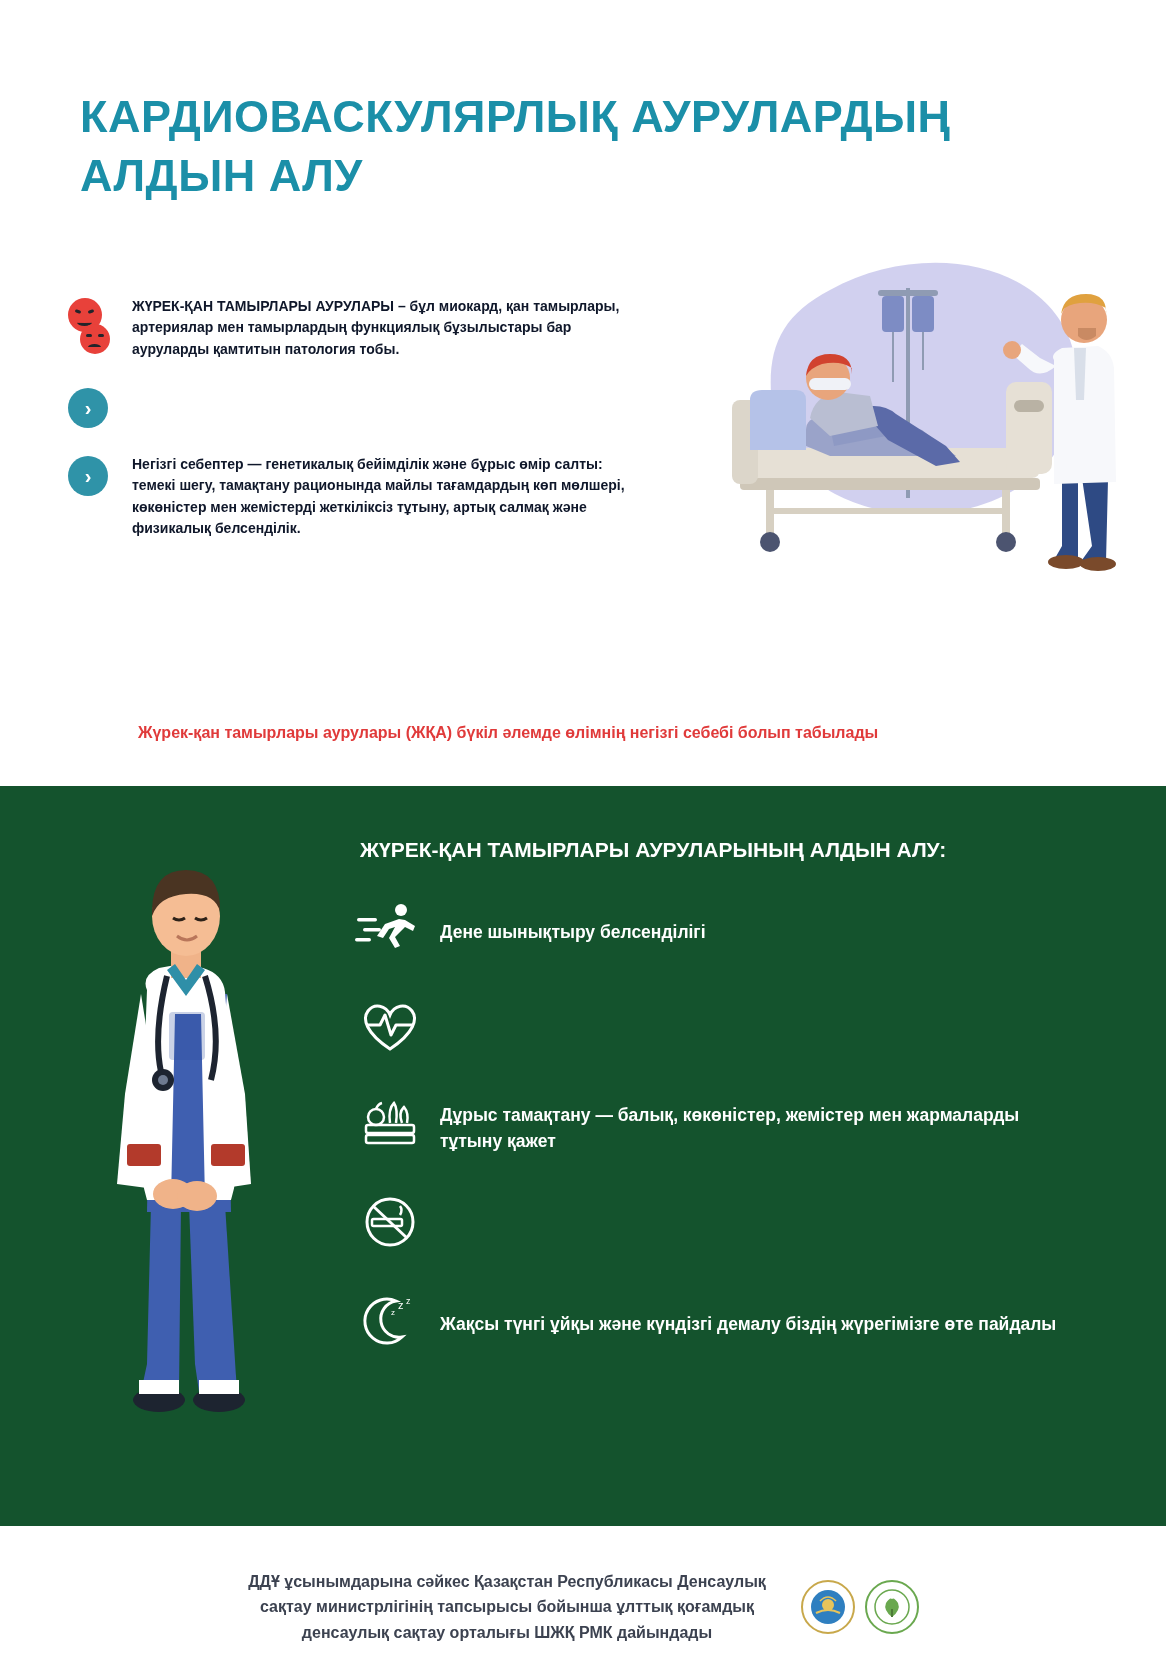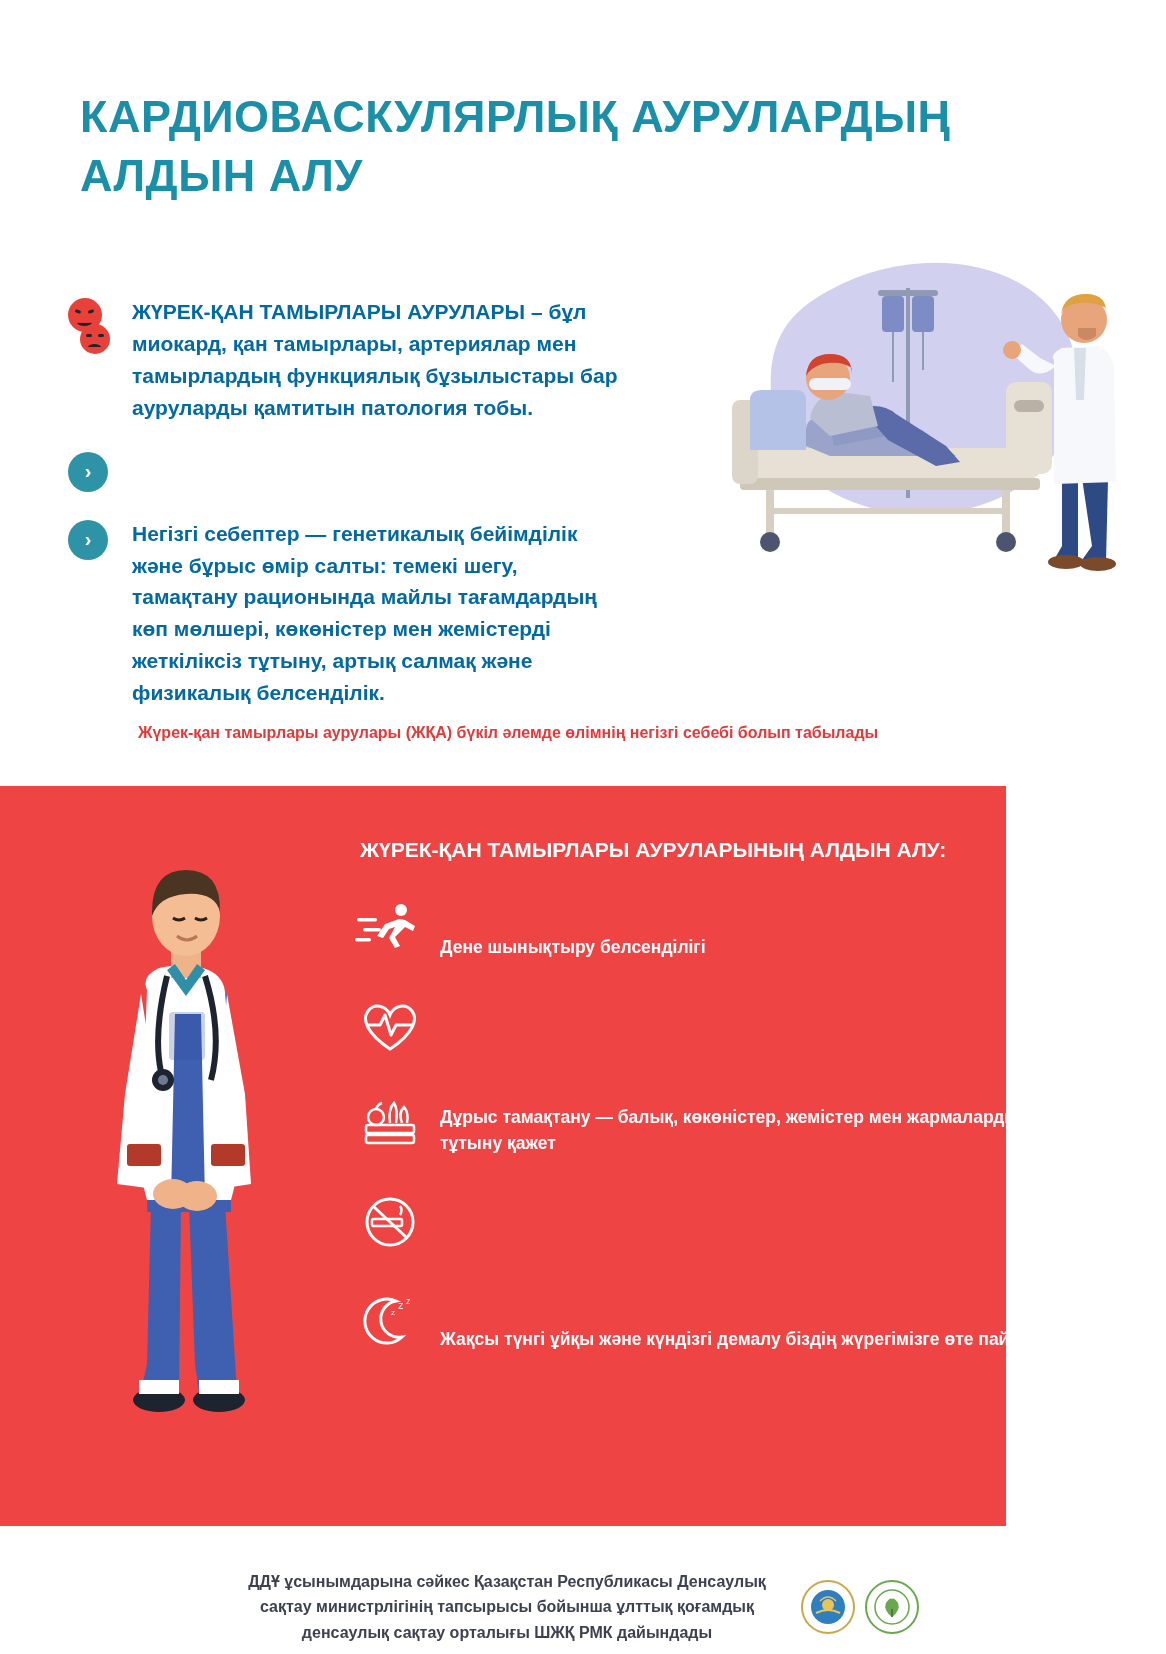--- a/index.html
+++ b/index.html
@@ -78,22 +78,22 @@
     position: absolute; left: 8px; top: 20px; width: 13px; height: 6px;
     border-top: 3px solid #22242a; border-radius: 50% 50% 0 0;
   }
   .chevron {
     width: 40px; height: 40px; border-radius: 50%;
     background: #2f93a8;
     display: flex; align-items: center; justify-content: center;
     color: #ffffff; font-size: 20px; font-weight: bold;
   }
   .bullet-text {
-    color: #0369a1;
-    font-size: 21px;
+    color: #0f172a;
+    font-size: 14px;
     line-height: 1.52;
     font-weight: bold;
   }
 
   
   .illo-top {
     position: absolute;
     right: 36px;
     top: 250px;
     width: 420px;
@@ -109,43 +109,43 @@
     font-size: 16px;
     font-weight: bold;
     line-height: 1.4;
   }
 
   
   .teal {
     position: absolute;
     left: 0;
     top: 786px;
-    width: 1006px;
+    width: 1166px;
     height: 740px;
-    background: #ef4444;
+    background: #14532d;
   }
   .teal-title {
     position: absolute;
     left: 360px;
     top: 50px;
     width: 740px;
     color: #ffffff;
     font-size: 21px;
     font-weight: bold;
     line-height: 1.35;
   }
   .tips {
     position: absolute;
     left: 340px;
     top: 110px;
     width: 720px;
   }
   .tip {
     display: flex;
-    align-items: flex-end;
+    align-items: center;
     margin-bottom: 34px;
     min-height: 64px;
   }
   .tip-icon {
     flex: 0 0 100px;
     height: 64px;
     display: flex;
     align-items: center;
     justify-content: center;
     color: #ffffff;

